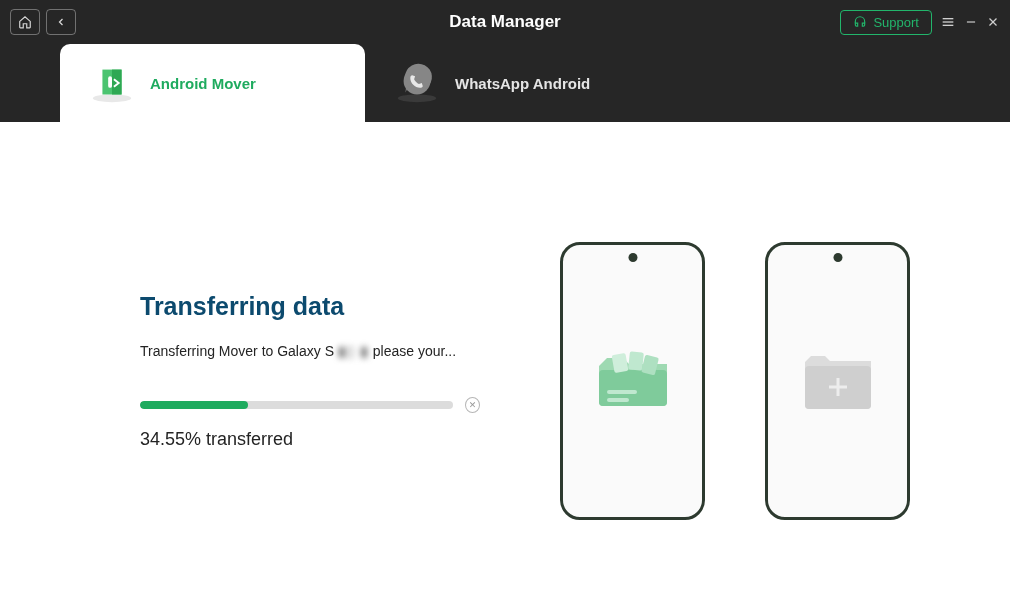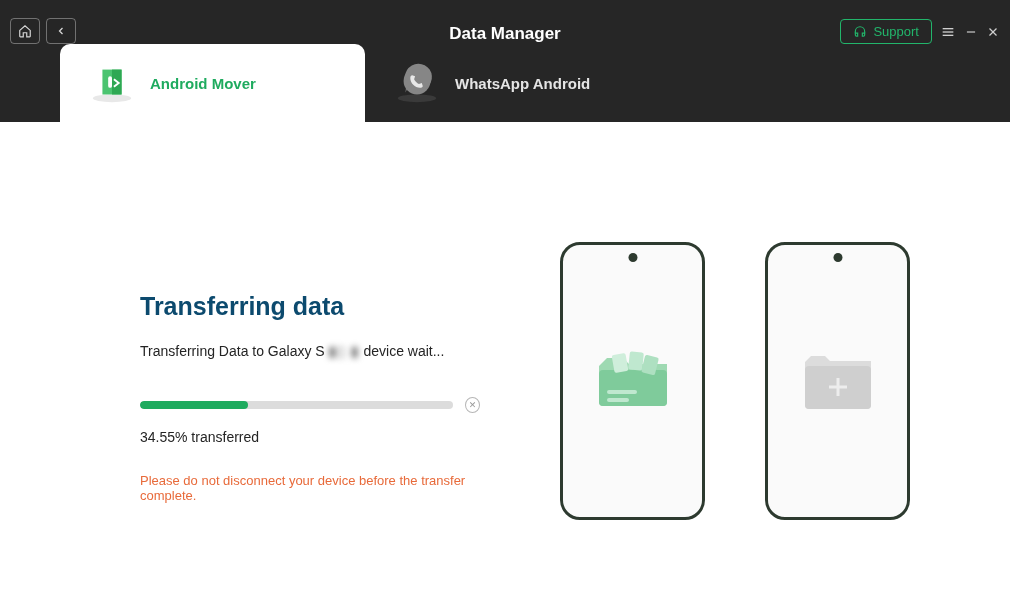--- a/index.html
+++ b/index.html
@@ -19,21 +19,21 @@
         radial-gradient(circle at 50% 200%, transparent 200px, rgba(255,255,255,0.02) 201px, transparent 203px),
         radial-gradient(circle at 50% 200%, transparent 250px, rgba(255,255,255,0.02) 251px, transparent 253px),
         radial-gradient(circle at 50% 200%, transparent 300px, rgba(255,255,255,0.02) 301px, transparent 303px),
         radial-gradient(circle at 50% 200%, transparent 350px, rgba(255,255,255,0.02) 351px, transparent 353px),
         radial-gradient(circle at 50% 200%, transparent 400px, rgba(255,255,255,0.02) 401px, transparent 403px);
       pointer-events: none;
     }
     .titlebar {
       height: 44px;
       display: flex;
-      align-items: flex-end;
+      align-items: center;
       padding: 0 10px;
       position: relative;
     }
     .nav-btn {
       width: 30px; height: 26px;
       border: 1px solid rgba(255,255,255,0.35);
       border-radius: 4px;
       background: transparent;
       display: flex; align-items: center; justify-content: center;
       margin-right: 6px;
@@ -83,21 +83,21 @@
     .progress-row { display: flex; align-items: center; gap: 12px; margin-bottom: 16px; }
     .progress-track {
       width: 335px; height: 8px; background: #dcdcdc; border-radius: 4px; overflow: hidden;
     }
     .progress-fill { height: 100%; background: #1fab5f; border-radius: 4px; }
     .cancel-btn {
       width: 16px; height: 16px; border-radius: 50%; border: 1px solid #b6b6b6;
       display: flex; align-items: center; justify-content: center; cursor: pointer;
       font-size: 9px; color: #9a9a9a; background: #fff;
     }
-    .pct { font-size: 14px; color: #242424; margin-bottom: 28px; }
+    .pct { font-size: 18px; color: #242424; margin-bottom: 28px; }
     .warn { font-size: 13px; color: #e86a3a; }
     
     .right-pane { flex: 1; display: flex; align-items: center; justify-content: center; gap: 60px; position: relative; padding-top: 30px; }
     .phone {
       width: 145px; height: 278px; border: 3px solid #2d3a2f; border-radius: 20px;
       background: #fafafa; position: relative;
       display: flex; align-items: center; justify-content: center;
     }
     .phone::before {
       content: ""; position: absolute; top: 8px; left: 50%; transform: translateX(-50%);
@@ -174,32 +174,31 @@
       </span>
       <span>WhatsApp Android</span>
     </div>
   </div>
 </div>
 
 <div class="content">
   <div class="left-pane">
     <h1 class="heading">Transferring data</h1>
     <p class="sub">
-      <span>Transferring Data to Galaxy S </span><span class="blur">▮▯ ▮</span><span> device wait...</span>
+      <span>Transferring Mover to Galaxy S </span><span class="blur">▮▯ ▮</span><span> please your...</span>
     </p>
     <div class="progress-row">
       <div class="progress-track">
         <div class="progress-fill" style="width: 34.55%;"></div>
       </div>
       <div class="cancel-btn">
         <span>✕</span>
       </div>
     </div>
     <p class="pct">34.55% transferred</p>
-    <p class="warn">Please do not disconnect your device before the transfer complete.</p>
   </div>
   <div class="right-pane">
     <div class="phone">
       <span class="folder1">
         <svg width="80" height="70" viewBox="0 0 80 70">
             <path d="M6 20 l8 -8 h16 l6 6 h38 v38 a4 4 0 01-4 4 H10 a4 4 0 01-4-4 z" fill="#9ed9b2"></path>
             <rect x="6" y="24" width="68" height="36" rx="4" fill="#7fcb9b"></rect>
             <rect x="14" y="44" width="30" height="4" rx="2" fill="#bfe8cf"></rect>
             <rect x="14" y="52" width="22" height="4" rx="2" fill="#bfe8cf"></rect>
             <rect x="20" y="8" width="14" height="18" rx="2" fill="#cfeedb" transform="rotate(-10 27 17)"></rect>

